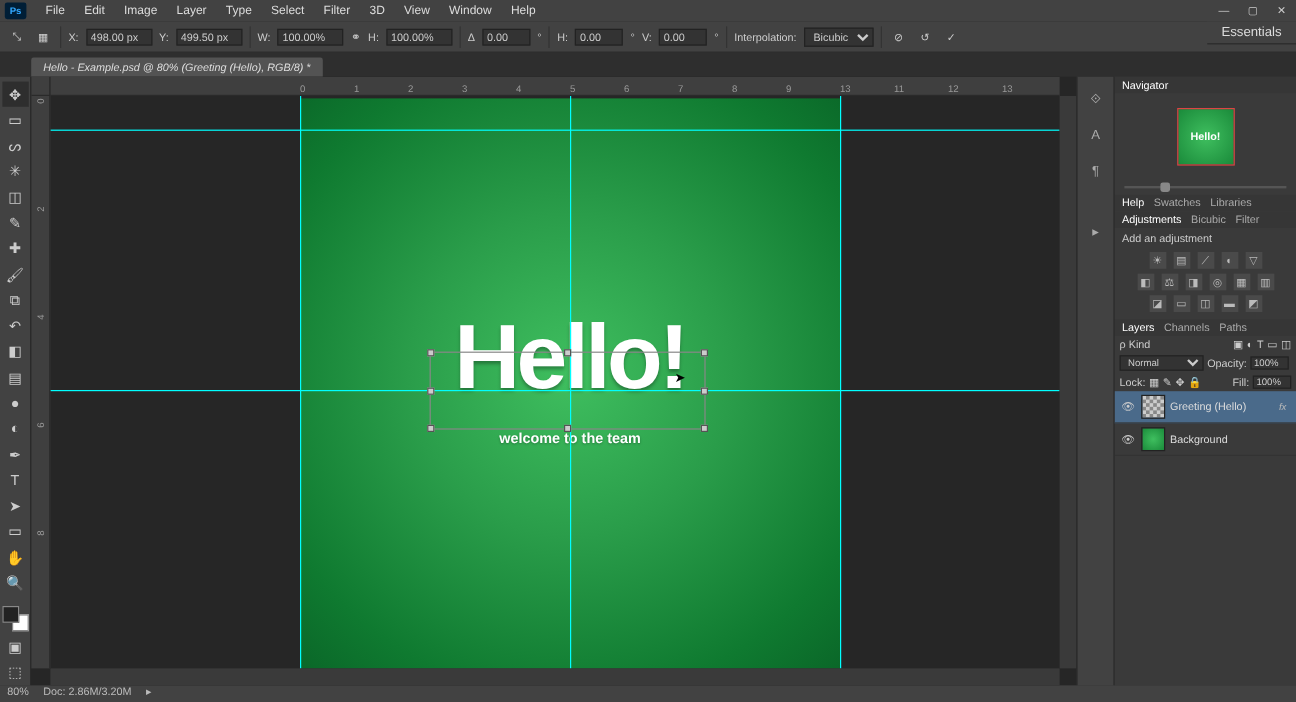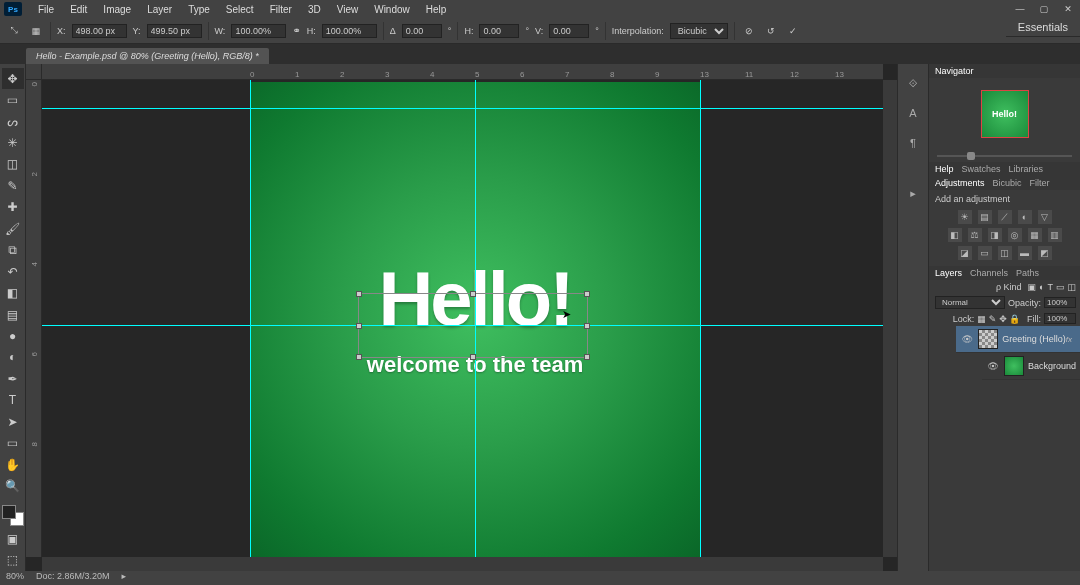--- a/index.html
+++ b/index.html
@@ -27,21 +27,21 @@
 .ruler-h { position: absolute; top: 0; left: 16px; right: 14px; height: 16px; background: #3f3f3f; border-bottom: 1px solid #2a2a2a; z-index: 5; }
 .ruler-v { position: absolute; top: 16px; left: 0; bottom: 14px; width: 16px; background: #3f3f3f; border-right: 1px solid #2a2a2a; z-index: 5; }
 .ruler-corner { position: absolute; top: 0; left: 0; width: 16px; height: 16px; background: #3f3f3f; z-index: 6; border-right: 1px solid #2a2a2a; border-bottom: 1px solid #2a2a2a; }
 .ruler-h-tick { position: absolute; bottom: 0; color: #999; font-size: 8px; }
 .ruler-v-tick { position: absolute; right: 2px; color: #999; font-size: 8px; writing-mode: vertical-lr; transform: rotate(180deg); }
 .canvas-inner { position: absolute; top: 16px; left: 16px; right: 14px; bottom: 14px; overflow: hidden; }
 .artwork { position: absolute; left: 208px; top: 2px; width: 450px; height: 480px; background: radial-gradient(circle at 50% 48%, #3fbf5f 0%, #2a9d4a 40%, #0f7a30 80%, #0a6628 100%); }
 .guide-v { position: absolute; top: 0; bottom: 0; width: 1px; background: #00ffff; z-index: 7; }
 .guide-h { position: absolute; left: 0; right: 0; height: 1px; background: #00ffff; z-index: 7; }
 .hello-text { position: absolute; left: 50%; top: 45%; transform: translate(-50%,-50%); font-family: Arial, sans-serif; font-weight: 900; font-size: 76px; color: #fff; letter-spacing: -3px; text-shadow: 0 2px 3px rgba(0,0,0,0.3); }
-.subtitle-text { position: absolute; left: 50%; top: 59%; transform: translate(-50%,-50%); font-family: Arial, sans-serif; font-weight: bold; font-size: 22px; color: #fff; text-shadow: 0 1px 2px rgba(0,0,0,0.3); }
+.subtitle-text { position: absolute; left: 50%; top: 59%; transform: translate(-50%,-50%); font-family: Arial, sans-serif; font-weight: bold; font-size: 12px; color: #fff; text-shadow: 0 1px 2px rgba(0,0,0,0.3); }
 .transform-box { position: absolute; left: 316px; top: 213px; width: 230px; height: 65px; border: 1px solid #888; z-index: 8; }
 .th { position: absolute; width: 6px; height: 6px; background: #ccc; border: 1px solid #555; }
 .th.tl { top: -3px; left: -3px; } .th.tm { top: -3px; left: 50%; margin-left: -3px; } .th.tr { top: -3px; right: -3px; }
 .th.ml { top: 50%; left: -3px; margin-top: -3px; } .th.mr { top: 50%; right: -3px; margin-top: -3px; }
 .th.bl { bottom: -3px; left: -3px; } .th.bm { bottom: -3px; left: 50%; margin-left: -3px; } .th.br { bottom: -3px; right: -3px; }
 .scrollbar-h { position: absolute; bottom: 0; left: 16px; right: 14px; height: 14px; background: #3a3a3a; }
 .scrollbar-v { position: absolute; top: 16px; right: 0; bottom: 14px; width: 14px; background: #3a3a3a; }
 .right-dock { width: 31px; background: #424242; display: flex; flex-direction: column; padding-top: 4px; border-left: 1px solid #2a2a2a; }
 .dock-btn { width: 26px; height: 26px; margin: 2px auto; display: flex; align-items: center; justify-content: center; color: #aaa; font-size: 11px; cursor: pointer; }
 .panels { width: 152px; background: #424242; display: flex; flex-direction: column; border-left: 1px solid #2a2a2a; }
@@ -49,21 +49,21 @@
 .panel-tab { color: #aaa; cursor: pointer; }
 .panel-tab.active { color: #fff; }
 .nav-panel { height: 72px; background: #3a3a3a; display: flex; align-items: center; justify-content: center; position: relative; }
 .nav-thumb { width: 48px; height: 48px; background: radial-gradient(circle, #3fbf5f 0%, #1a8a3a 100%); border: 1px solid #d44; display: flex; align-items: center; justify-content: center; color: #fff; font-weight: bold; font-size: 9px; }
 .nav-slider { height: 12px; background: #3a3a3a; position: relative; }
 .nav-slider-track { position: absolute; top: 5px; left: 8px; right: 8px; height: 2px; background: #555; }
 .nav-slider-thumb { position: absolute; top: 2px; left: 38px; width: 8px; height: 8px; background: #888; border-radius: 2px; }
 .adjustments-body { padding: 4px 6px; font-size: 9px; background: #3a3a3a; }
 .adj-row { display: flex; gap: 6px; padding: 2px 0; justify-content: center; }
 .adj-ic { width: 14px; height: 14px; display: flex; align-items: center; justify-content: center; background: #4a4a4a; font-size: 9px; color: #bbb; }
-.layers-body { flex: 1; background: #3a3a3a; display: flex; flex-direction: column; align-items: flex-end; }
+.layers-body { flex: 1; background: #3a3a3a; display: flex; flex-direction: column; }
 .layers-toolbar { display: flex; align-items: center; gap: 3px; padding: 2px 4px; font-size: 9px; }
 .layers-toolbar select, .layers-toolbar input { background: #333; border: 1px solid #222; color: #ccc; font-size: 8px; padding: 0 2px; }
 .layer-row { display: flex; align-items: center; padding: 3px 4px; border-bottom: 1px solid #333; cursor: pointer; }
 .layer-row.selected { background: #4a6a8a; }
 .layer-eye { width: 14px; height: 14px; display: flex; align-items: center; justify-content: center; font-size: 9px; color: #ccc; }
 .layer-thumb { width: 20px; height: 20px; border: 1px solid #222; margin: 0 4px; }
 .layer-thumb.checker { background: repeating-conic-gradient(#888 0% 25%, #ccc 0% 50%) 50% / 6px 6px; }
 .layer-thumb.green { background: radial-gradient(circle, #3fbf5f, #1a8a3a); }
 .layer-name { font-size: 9px; color: #ddd; }
 .layer-fx { margin-left: auto; font-size: 8px; font-style: italic; color: #bbb; padding-right: 4px; }

